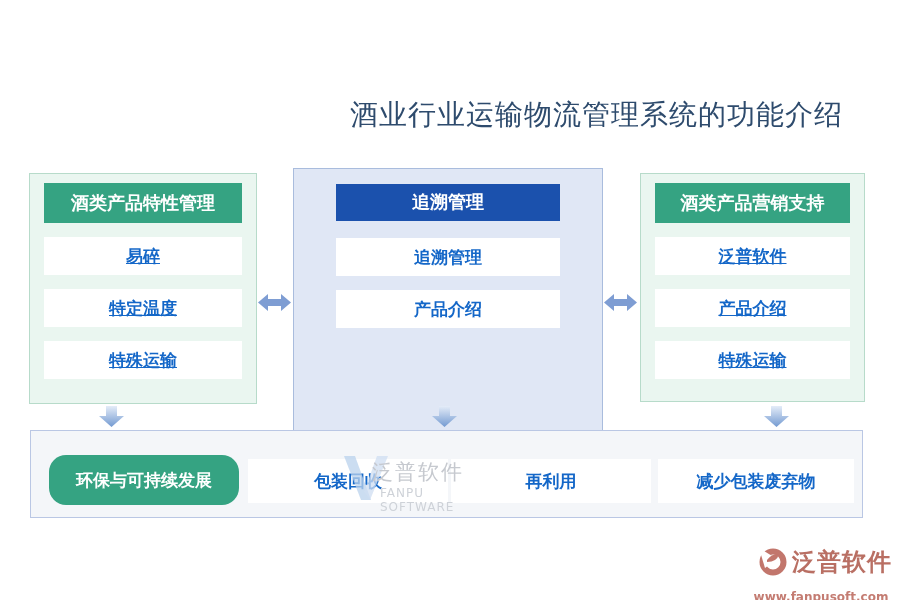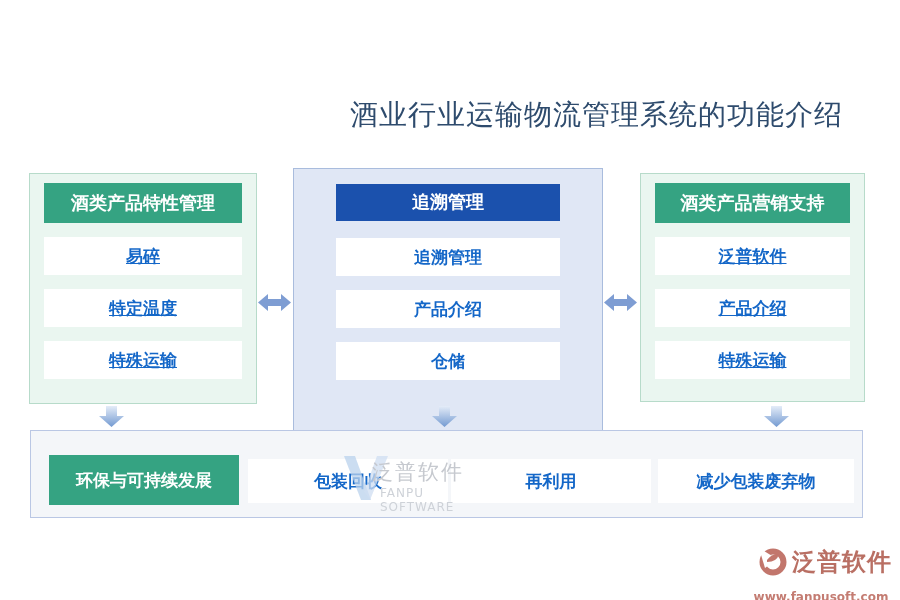--- a/index.html
+++ b/index.html
@@ -37,20 +37,21 @@
   .darrow { position:absolute; top:406px; width:25px; height:21px; }
   .darrow-1 { left:99px; } .darrow-2 { left:432px; } .darrow-3 { left:764px; }
   .bottom {
     position:absolute; left:30px; top:430px; width:833px; height:88px;
     background:var(--bottombg,#f4f6f9); border:1px solid var(--bottomborder,#bac7e4);
   }
   .b-hdr {
     position:absolute; left:18px; top:24px; width:190px; height:50px; line-height:50px;
     background:var(--green,#35a382); color:#fff; text-align:center; font-size:17px; font-weight:bold;
     font-family:"DejaVu Serif","Liberation Serif",serif;
+    border-radius:17px;
   }
   .b-item {
     position:absolute; top:28px; height:44px; line-height:44px; background:#ffffff;
     color:var(--itemtext,#1467c8); text-align:center; font-size:17px; font-weight:bold;
     font-family:"DejaVu Serif","Liberation Serif",serif;
   }
   .b-item-1 { left:217px; width:200px; }
   .b-item-2 { left:420px; width:200px; }
   .b-item-3 { left:627px; width:196px; }
   .watermark { position:absolute; left:338px; top:452px; width:135px; height:52px; pointer-events:none; z-index:5; }
@@ -76,21 +77,20 @@
     <div class="hdr hdr-green">酒类产品特性管理</div>
     <div class="item">易碎</div>
     <div class="item">特定温度</div>
     <div class="item">特殊运输</div>
   </div>
 
   <div class="col col-mid">
     <div class="hdr hdr-blue">追溯管理</div>
     <div class="item first">追溯管理</div>
     <div class="item">产品介绍</div>
-    <div class="item">仓储</div>
   </div>
 
   <div class="col col-right">
     <div class="hdr hdr-green">酒类产品营销支持</div>
     <div class="item">泛普软件</div>
     <div class="item">产品介绍</div>
     <div class="item">特殊运输</div>
   </div>
 
   <svg class="harrow harrow-1" viewBox="0 0 33 19">

